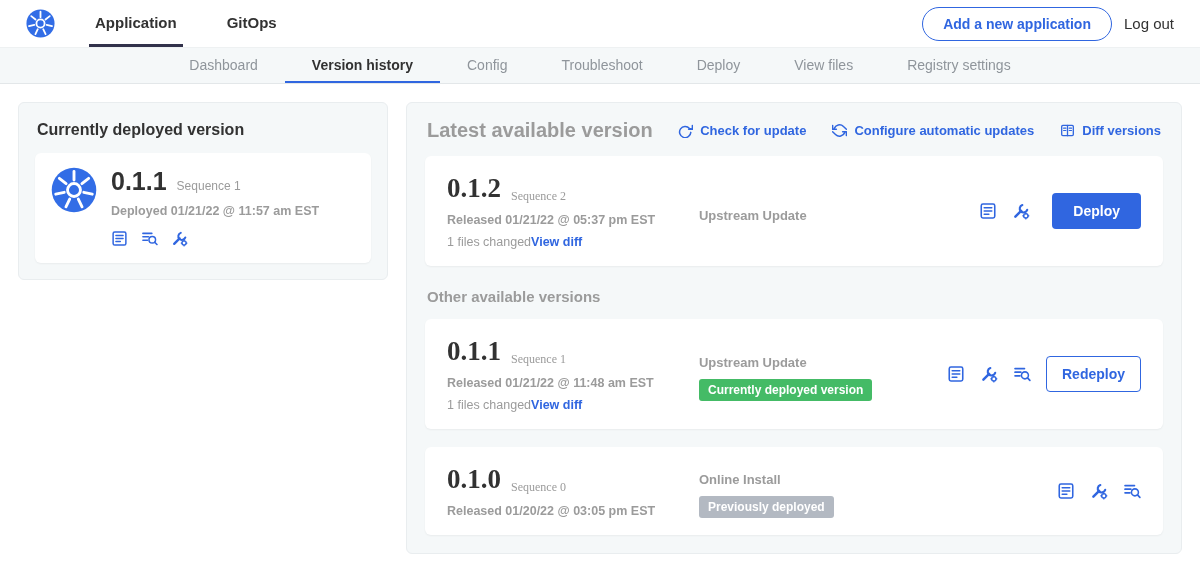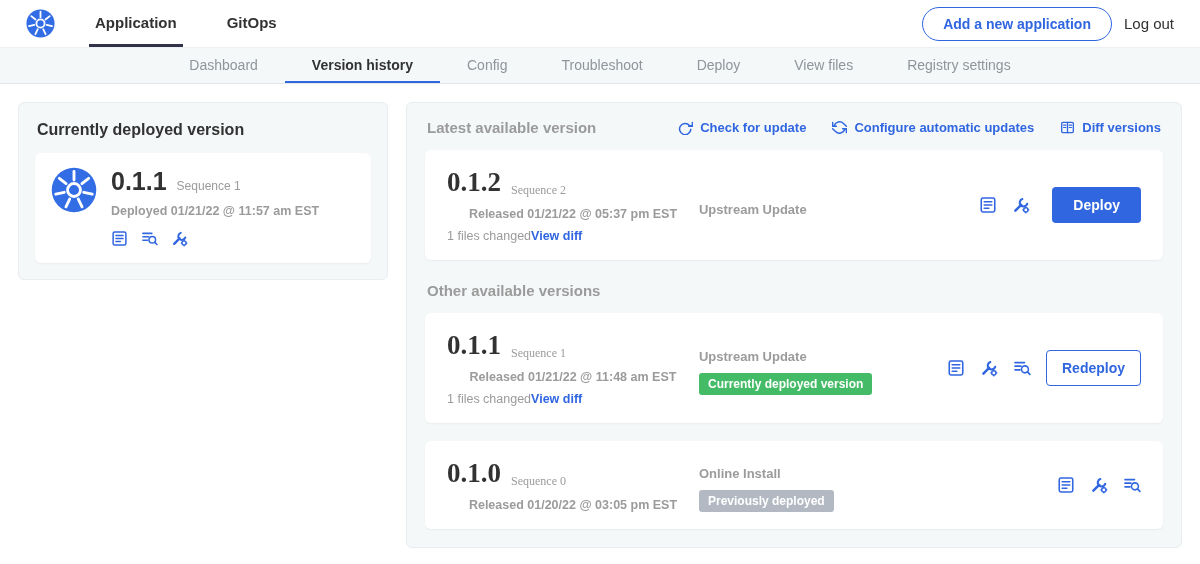--- a/index.html
+++ b/index.html
@@ -62,34 +62,34 @@
   .dc-line1 { display: flex; align-items: baseline; gap: 10px; }
   .dc-version { font-size: 25px; font-weight: 700; color: var(--text-dark); }
   .dc-seq { font-size: 12px; color: var(--text-muted); }
   .dc-deployed { font-size: 12.5px; font-weight: 700; color: var(--text-muted); margin-top: 8px; }
   .dc-icons { display: flex; gap: 13px; margin-top: 12px; color: var(--accent); }
   .icon-btn { cursor: pointer; color: var(--accent); }
 
   
   .versions-panel { flex: 1; padding: 14px 18px 18px; }
   .vp-header { display: flex; align-items: center; margin: 2px 2px 14px; }
-  .vp-title { font-size: 15px; color: var(--text-muted); font-weight: 700; }
+  .vp-title { font-size: 20px; color: var(--text-muted); font-weight: 700; }
   .vp-links { margin-left: auto; display: flex; gap: 26px; }
   .vp-link { display: flex; align-items: center; gap: 7px; color: var(--accent); font-size: 13px; font-weight: 700; cursor: pointer; }
   .vp-link .ic { width: 15px; height: 15px; }
 
   .version-card {
     background: #fff; border-radius: 6px; padding: 17px 22px;
     display: flex; align-items: center; box-shadow: 0 1px 2px rgba(0,0,0,.05);
   }
   .v-info { width: 252px; flex: none; }
   .v-line { display: flex; align-items: flex-end; gap: 10px; font-family: Liberation Serif, serif; }
   .v-num { font-size: 27px; font-weight: 700; color: var(--text-dark); }
   .v-seq { font-size: 12px; color: var(--text-muted); }
-  .v-released { font-size: 12.5px; font-weight: 700; color: var(--text-muted); margin-top: 9px; text-align: center; }
+  .v-released { font-size: 12.5px; font-weight: 700; color: var(--text-muted); margin-top: 9px; }
   .v-files { font-size: 12.5px; color: var(--text-muted); margin-top: 8px; display: flex; gap: 0; }
   .view-diff { color: var(--accent); font-weight: 700; cursor: pointer; text-decoration: none; }
   .v-source { width: 248px; flex: none; }
   .v-source-label { font-size: 13px; font-weight: 700; color: var(--text-muted); margin-top: 8px; }
   .badge { display: inline-block; margin-top: 9px; padding: 4px 9px; border-radius: 3px; font-size: 12px; font-weight: 700; color: #fff; }
   .badge.green { background: var(--green-badge); }
   .badge.gray { background: var(--gray-badge); }
   .v-actions { margin-left: auto; display: flex; align-items: center; gap: 15px; color: var(--accent); }
   .v-actions .ic { width: 18px; height: 18px; }
   .btn-primary {

